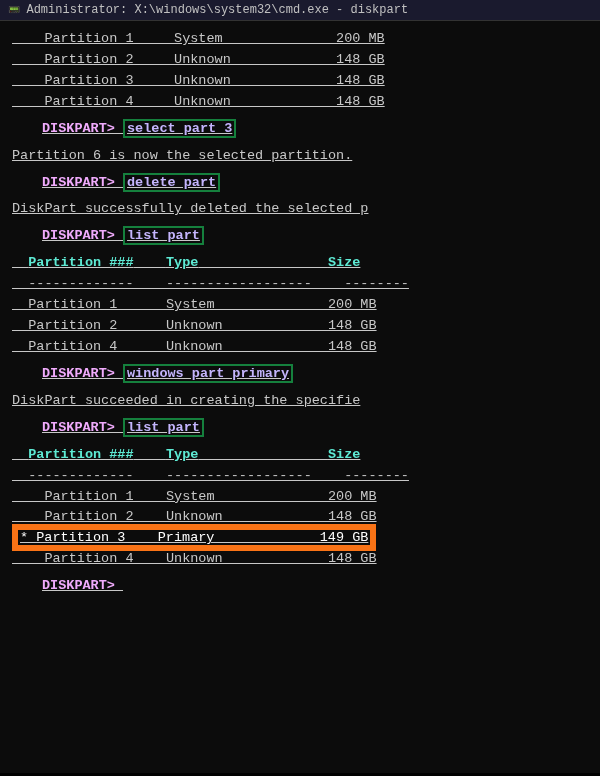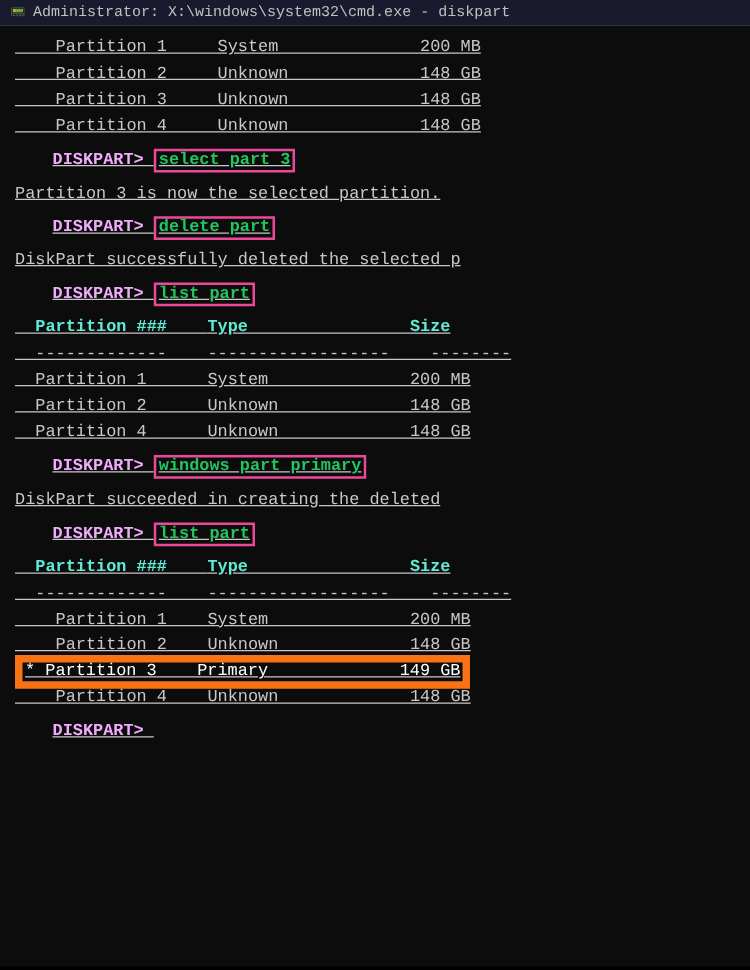--- a/index.html
+++ b/index.html
@@ -34,23 +34,23 @@
       line-height: 1.55;
       text-decoration: underline;
     }
     .line {
       white-space: pre;
       display: block;
       font-size: 13.5px;
     }
     .cmd-box {
       display: inline;
-      border: 2px solid #ec4899;
+      border: 2px solid #15803d;
       padding: 0 2px;
-      color: #22c55e;
+      color: #c4b5fd;
       font-weight: bold;
     }
     .row-highlight {
       border: 6px solid #f97316;
       display: inline;
       color: #ffffff;
       padding: 0 2px;
     }
     .section-gap { height: 6px; }
     .bold-white { color: #f0abfc; font-weight: bold; padding-left: 30px; }
@@ -68,40 +68,40 @@
 
   <span class="line">    Partition 1     System              200 MB</span>
   <span class="line">    Partition 2     Unknown             148 GB</span>
   <span class="line">    Partition 3     Unknown             148 GB</span>
   <span class="line">    Partition 4     Unknown             148 GB</span>
 
   <div class="section-gap"></div>
 
   <span class="line"><span class="bold-white">DISKPART&gt; </span><span class="cmd-box">select part 3</span></span>
   <div class="section-gap"></div>
-  <span class="line">Partition 3 is now the selected partition.</span>
+  <span class="line">Partition 6 is now the selected partition.</span>
   <div class="section-gap"></div>
 
   <span class="line"><span class="bold-white">DISKPART&gt; </span><span class="cmd-box">delete part</span></span>
   <div class="section-gap"></div>
   <span class="line">DiskPart successfully deleted the selected p</span>
   <div class="section-gap"></div>
 
   <span class="line"><span class="bold-white">DISKPART&gt; </span><span class="cmd-box">list part</span></span>
   <div class="section-gap"></div>
   <span class="line">  <span class="col-header">Partition ###</span>    <span class="col-header">Type</span>                <span class="col-header">Size</span></span>
   <span class="line">  -------------    ------------------    --------</span>
   <span class="line">  Partition 1      System              200 MB</span>
   <span class="line">  Partition 2      Unknown             148 GB</span>
   <span class="line">  Partition 4      Unknown             148 GB</span>
   <div class="section-gap"></div>
 
   <span class="line"><span class="bold-white">DISKPART&gt; </span><span class="cmd-box">windows part primary</span></span>
   <div class="section-gap"></div>
-  <span class="line">DiskPart succeeded in creating the deleted</span>
+  <span class="line">DiskPart succeeded in creating the specifie</span>
   <div class="section-gap"></div>
 
   <span class="line"><span class="bold-white">DISKPART&gt; </span><span class="cmd-box">list part</span></span>
   <div class="section-gap"></div>
   <span class="line">  <span class="col-header">Partition ###</span>    <span class="col-header">Type</span>                <span class="col-header">Size</span></span>
   <span class="line">  -------------    ------------------    --------</span>
   <span class="line">    Partition 1    System              200 MB</span>
   <span class="line">    Partition 2    Unknown             148 GB</span>
   <span class="line"><span class="row-highlight">* Partition 3    Primary             149 GB</span></span>
   <span class="line">    Partition 4    Unknown             148 GB</span>

